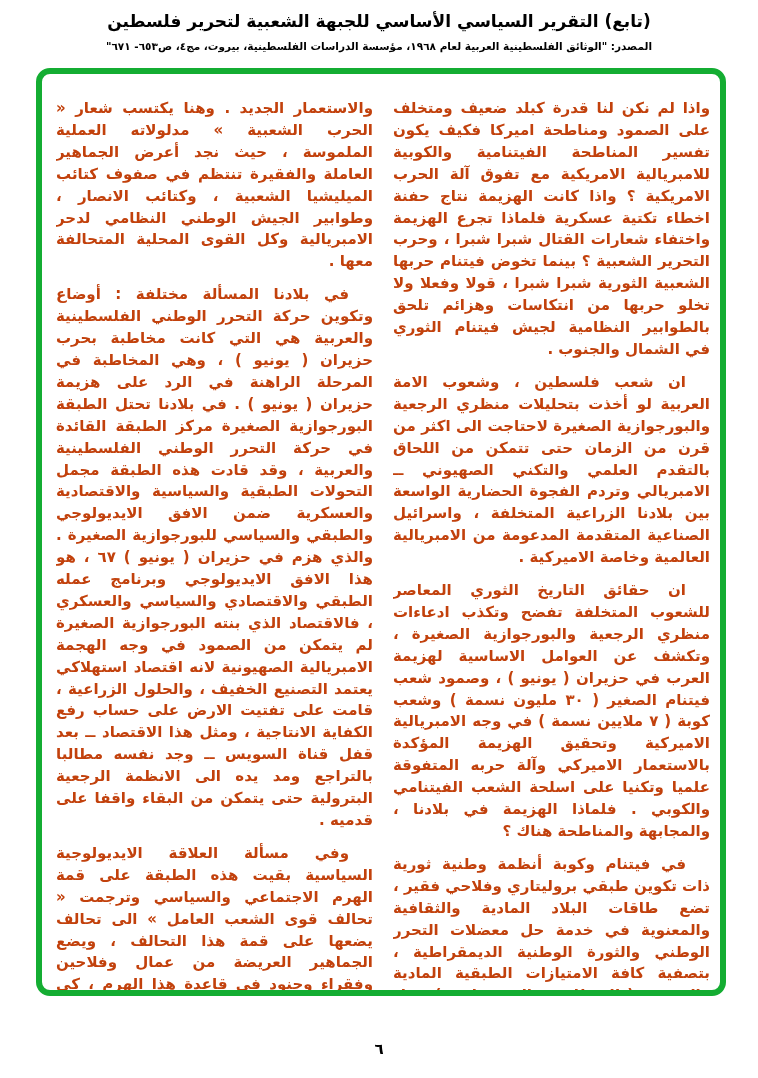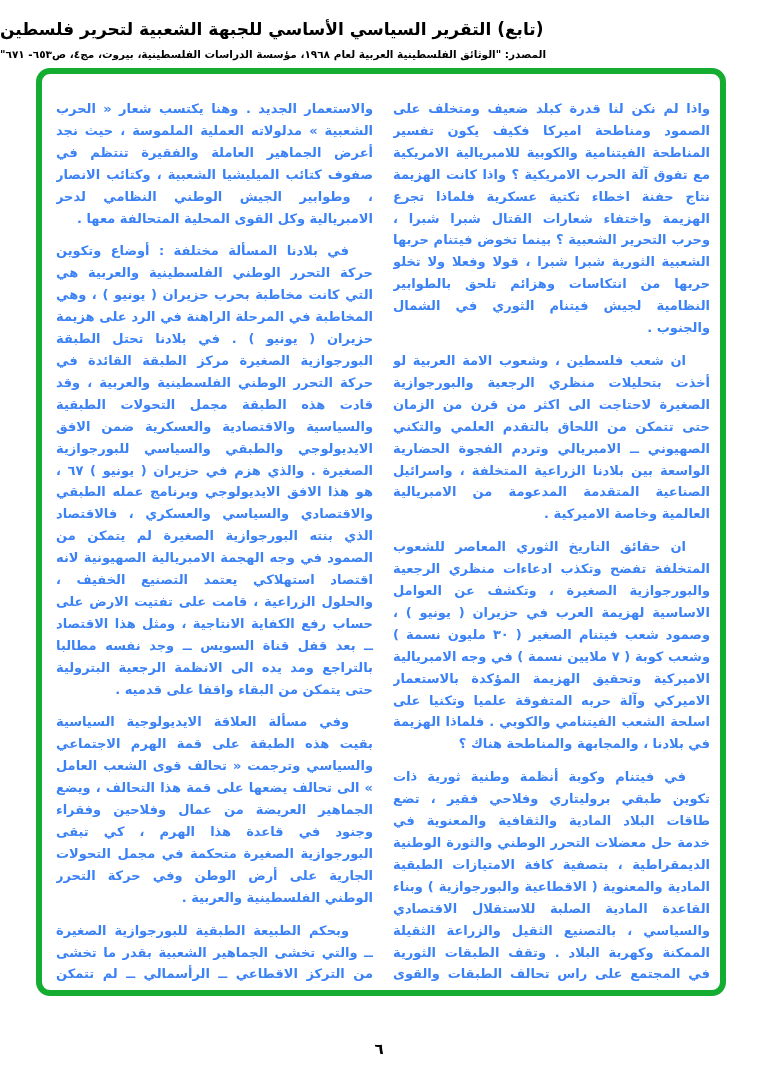--- a/index.html
+++ b/index.html
@@ -3,21 +3,21 @@
 <meta charset="utf-8">
 <style>
   html,body{margin:0;padding:0;}
   body{
     width:758px;height:1078px;
     background:#ffffff;
     font-family:"DejaVu Sans", sans-serif;
     position:relative;
     color:#111;
   }
-  .header{ text-align:left; padding-top:11px; direction:rtl;margin-top:8px; }
+  .header{ text-align:center; padding-top:11px; direction:rtl; }
   .doc-title{
     font-size:17px; font-weight:bold; color:#000;
     letter-spacing:0; line-height:1.2;
   }
   .doc-source{
     font-size:10.5px; font-weight:bold; color:#000;
     margin-top:9px; line-height:1.2;
   }
   .frame{
     position:absolute; left:36px; top:68px;
@@ -31,24 +31,24 @@
     direction:rtl;
     display:flex;
     gap:20px;
     padding:24px 10px 0 14px;
     height:100%;
     box-sizing:border-box;
   }
   .col{
     flex:1 1 0;
     text-align:justify;
-    font-size:13px;
+    font-size:15px;
     font-weight:bold;
     line-height:21.9px;
-    color:#3b82f6;
+    color:#c2410c;
     overflow:hidden;
   }
   .col p{
     margin:0 0 11px 0;
     text-indent:24px;
   }
   .col p.cont{ text-indent:0; }
   .page-num{
     position:absolute; top:1040px; left:0; width:100%;
     text-align:center;

